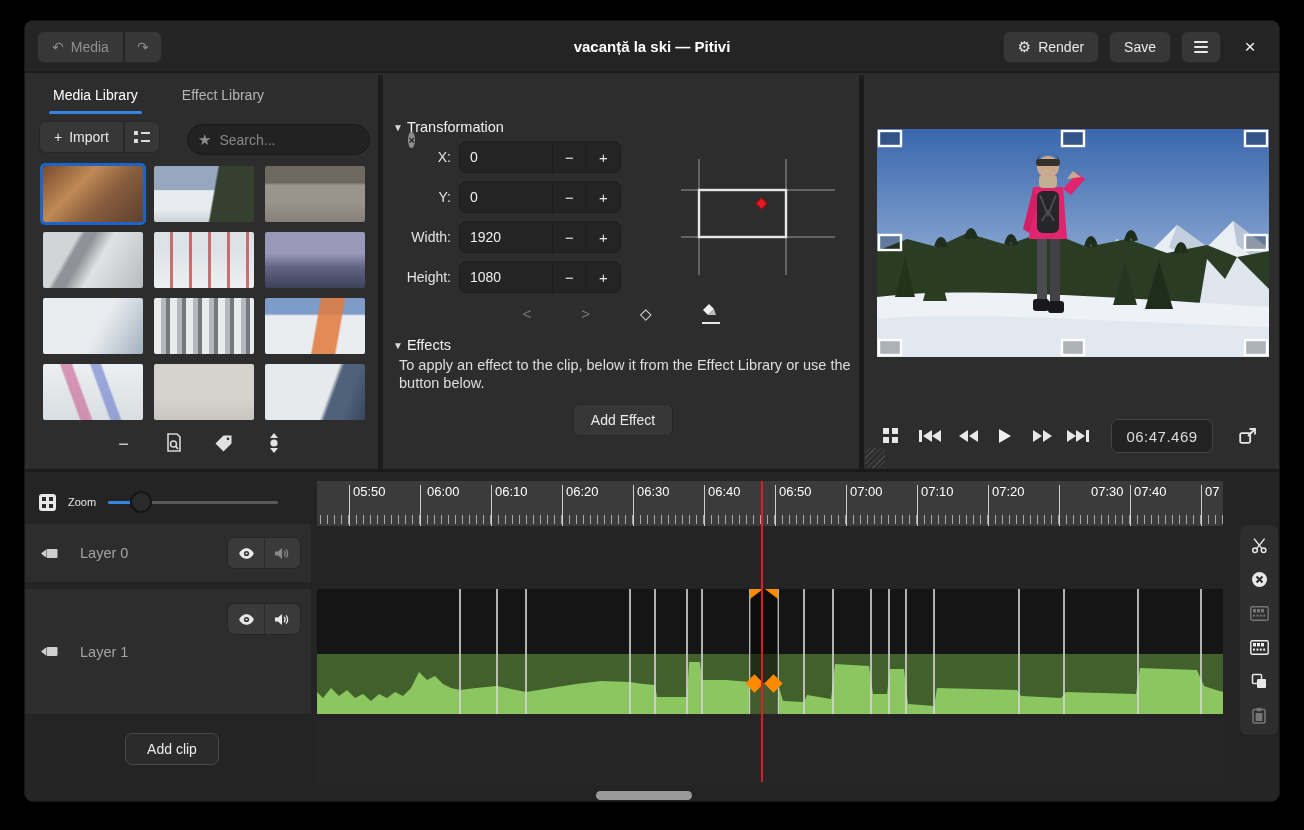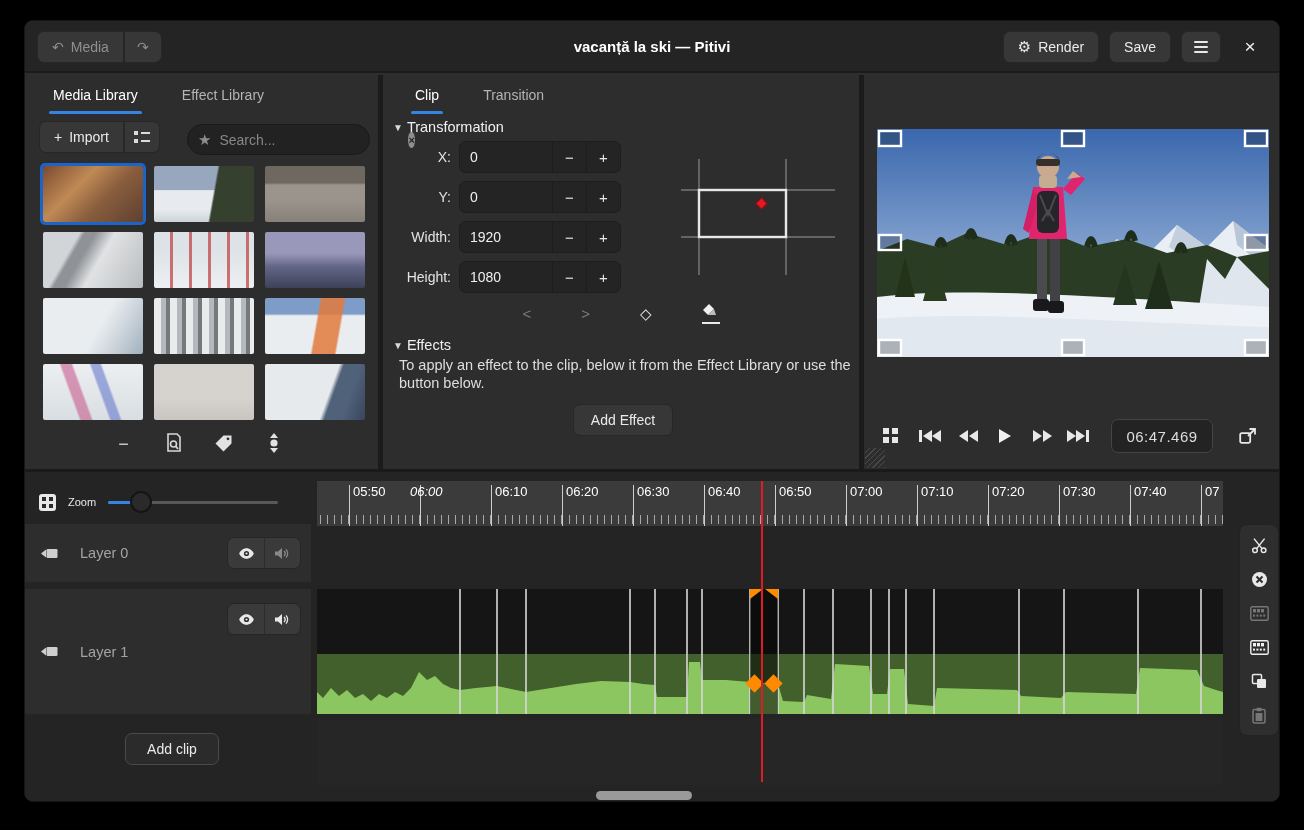--- a/index.html
+++ b/index.html
@@ -218,24 +218,20 @@
     </span>
     <span class="libico">
       <svg width="14" height="20" viewBox="0 0 14 20">
           <path d="M7 0l4 5H3z" fill="#e2e2e2"></path>
           <circle cx="7" cy="10" r="3.6" fill="#e2e2e2"></circle>
           <path d="M7 20l4-5H3z" fill="#e2e2e2"></path>
         </svg>
     </span>
   </div>
 
-  <div class="tabbar" style="left:386px">
-    <div class="tab active">Clip</div>
-    <div class="tab">Transition</div>
-  </div>
 
   <div class="section-hdr" style="left:368px;top:98px">
     <span class="tri">▼</span>
     <span>Transformation</span>
   </div>
 
   <div class="xf-row" style="left:362px;top:120px">
     <div class="xf-label">X:</div>
     <div class="spinbox">
       <input class="spin-input" value="0" style="">
@@ -545,39 +541,39 @@
         <div class="rt-minor" style="left: 862.1px;"></div>
         <div class="rt-minor" style="left: 869.2px;"></div>
         <div class="rt-minor" style="left: 876.3px;"></div>
         <div class="rt-minor" style="left: 883.4px;"></div>
         <div class="rt-minor" style="left: 890.5px;"></div>
         <div class="rt-minor" style="left: 897.6px;"></div>
         <div class="rt-minor" style="left: 904.7px;"></div>
         <div class="rt-major" style="left: 32px;"></div>
         <div class="rt-label" style="left: 36px;">05:50</div>
         <div class="rt-major" style="left: 103px;"></div>
-        <div class="rt-label" style="left: 93px; font-style: italic;">06:00</div>
+        <div class="rt-label" style="left: 110px;">06:00</div>
         <div class="rt-major" style="left: 174px;"></div>
         <div class="rt-label" style="left: 178px;">06:10</div>
         <div class="rt-major" style="left: 245px;"></div>
         <div class="rt-label" style="left: 249px;">06:20</div>
         <div class="rt-major" style="left: 316px;"></div>
         <div class="rt-label" style="left: 320px;">06:30</div>
         <div class="rt-major" style="left: 387px;"></div>
         <div class="rt-label" style="left: 391px;">06:40</div>
         <div class="rt-major" style="left: 458px;"></div>
         <div class="rt-label" style="left: 462px;">06:50</div>
         <div class="rt-major" style="left: 529px;"></div>
         <div class="rt-label" style="left: 533px;">07:00</div>
         <div class="rt-major" style="left: 600px;"></div>
         <div class="rt-label" style="left: 604px;">07:10</div>
         <div class="rt-major" style="left: 671px;"></div>
         <div class="rt-label" style="left: 675px;">07:20</div>
         <div class="rt-major" style="left: 742px;"></div>
-        <div class="rt-label" style="left: 746px;">07:30</div>
+        <div class="rt-label" style="left: 774px;">07:30</div>
         <div class="rt-major" style="left: 813px;"></div>
         <div class="rt-label" style="left: 817px;">07:40</div>
         <div class="rt-major" style="left: 884px;"></div>
         <div class="rt-label" style="left: 888px;">07</div>
       </div>
 
     <div class="layerbox" style="top:52px;height:58px">
       <svg class="cam" width="17" height="11" viewBox="0 0 17 11">
           <polygon points="0,5.5 5,1.5 5,9.5" fill="#cfcfcf"></polygon>
           <rect x="5.5" y="1" width="11" height="9" rx="1.2" fill="#cfcfcf"></rect>

